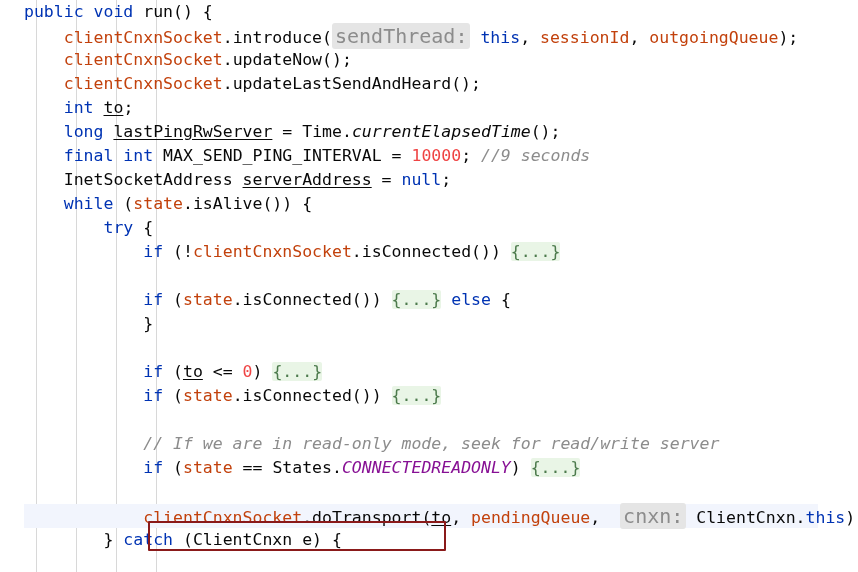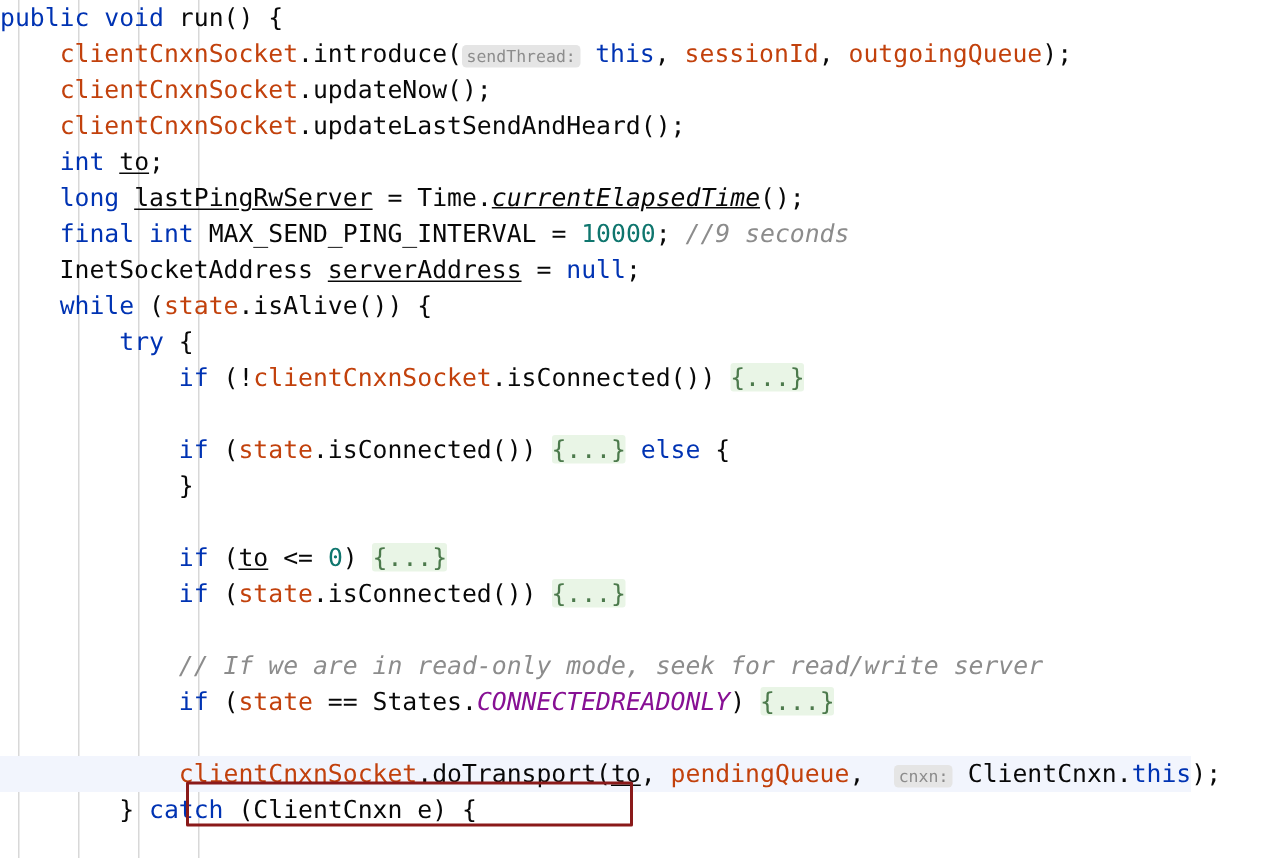--- a/index.html
+++ b/index.html
@@ -12,20 +12,21 @@
     height: 572px;
     overflow: hidden;
     font-family: "DejaVu Sans Mono", monospace;
   }
 
   #editor {
     position: relative;
     width: 794px;
     height: 572px;
     background: #ffffff;
+    margin-left: 24px;
   }
 
   
   .guide {
     position: absolute;
     top: 0;
     bottom: 0;
     width: 1px;
     background: #d8d8d8;
     pointer-events: none;
@@ -55,38 +56,38 @@
     color: #080808;
     letter-spacing: 0px;
   }
   .line .t { white-space: pre; }
 
   
   .kw       { color: #0033b3; }
   .field    { color: #c2410c; }
   .stfield  { color: #871094; font-style: italic; }
   .local    { color: #080808; text-decoration: underline; text-decoration-color: #080808; text-underline-offset: 2px; }
-  .num      { color: #0f766e; }
+  .num      { color: #ef4444; }
   .cmt      { color: #8c8c8c; font-style: italic; }
-  .stmeth   { color: #080808; font-style: italic; text-decoration: underline; }
+  .stmeth   { color: #080808; font-style: italic; }
   .plain    { color: #080808; }
 
   
   .fold {
     background: #e9f5e6;
     color: #4c7a4c;
     border-radius: 2px;
   }
 
   
   .hint {
     background: #e5e5e5;
     color: #8c8c8c;
     border-radius: 3px;
-    font-size: 11px;
+    font-size: 20px;
     padding: 1px 3px;
   }
 
   
   .boxed {
     position: absolute;
     border: 2px solid #8a1a1a;
     border-radius: 1px;
     pointer-events: none;
   }

